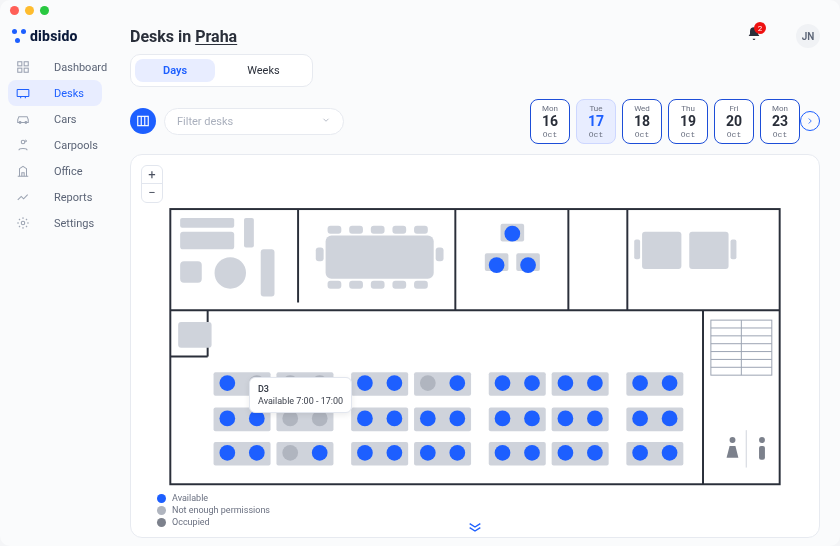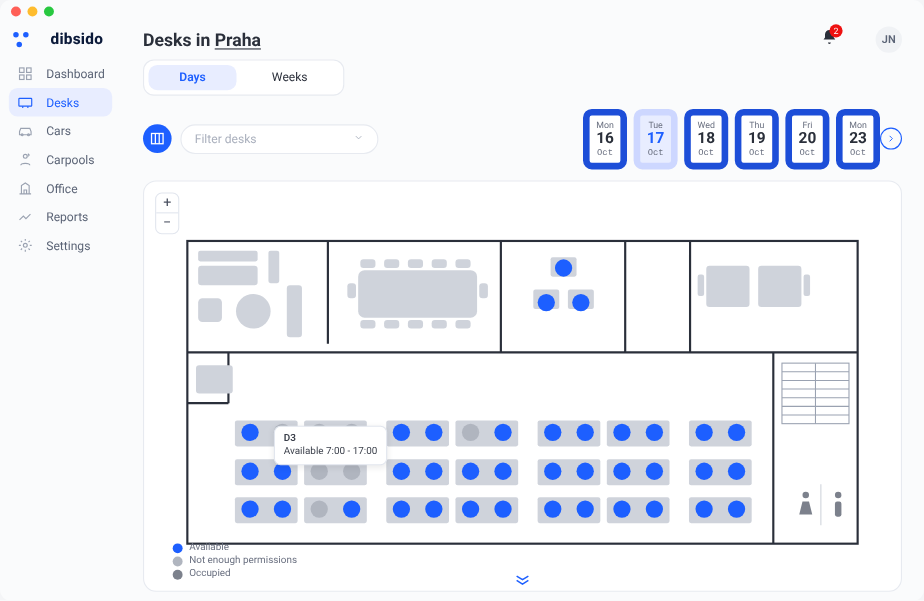--- a/index.html
+++ b/index.html
@@ -4,27 +4,27 @@
 <style>
   * { box-sizing: border-box; margin: 0; padding: 0; font-family: -apple-system, BlinkMacSystemFont, "Segoe UI", Roboto, sans-serif; }
   body { width: 840px; height: 546px; background: #f4f5f7; overflow: hidden; }
   .window { width: 840px; height: 546px; background: #fafbfc; border-radius: 10px; overflow: hidden; position: relative; }
   .titlebar { height: 20px; display: flex; align-items: center; padding: 0 10px; gap: 6px; }
   .traffic-dot { width: 9px; height: 9px; border-radius: 50%; }
   .td-red { background: #ff5f57; } .td-yellow { background: #febc2e; } .td-green { background: #28c840; }
 
   .app { display: flex; height: calc(100% - 20px); }
   .sidebar { width: 110px; padding: 6px 8px 8px 8px; display: flex; flex-direction: column; }
-  .logo { display: flex; align-items: center; gap: 20px; padding: 2px 4px 10px 4px; }
+  .logo { display: flex; align-items: center; gap: 4px; padding: 2px 4px 10px 4px; }
   .logo .dots { width: 14px; height: 14px; position: relative; }
   .logo .dots span { position:absolute; width:5px; height:5px; border-radius:50%; background:#1d5fff; }
   .logo .dots span:nth-child(1){ left:0; top:0;} .logo .dots span:nth-child(2){ right:0; top:0;} .logo .dots span:nth-child(3){ left:3px; bottom:0;}
   .logo-text { font-weight: 800; font-size: 14px; color: #0b1a3a; letter-spacing: 0.2px; }
 
-  .nav-item { display:flex; align-items:center; gap:12px; padding:6px 8px; font-size:11px; color:#5b6476; border-radius:8px; cursor:pointer; }
+  .nav-item { display:flex; align-items:center; gap:24px; padding:6px 8px; font-size:11px; color:#5b6476; border-radius:8px; cursor:pointer; }
   .nav-item.active { background:#e8edff; color:#1d5fff; }
   .nav-ico { width:14px; height:14px; display:flex; align-items:center; justify-content:center; color:#9aa2b1; flex:0 0 14px; }
   .nav-item.active .nav-ico { color:#1d5fff; }
   .nav-ico svg { width:14px; height:14px; stroke:currentColor; fill:none; stroke-width:1.8; }
 
   .main { flex:1; padding: 0 12px 8px 12px; display:flex; flex-direction:column; }
   .header { display:flex; align-items:center; justify-content:space-between; padding: 4px 8px 6px 8px; }
   .title { font-size:16px; font-weight:700; color:#2a2f3a; }
   .title u { text-decoration: underline; text-underline-offset: 2px; }
   .header-right { display:flex; align-items:center; gap:10px; }
@@ -37,21 +37,21 @@
   .mode-btn { padding:5px 28px; font-size:11px; border-radius:8px; background:transparent; border:none; color:#2a2f3a; cursor:pointer; }
   .mode-btn.active { background:#e8edff; color:#1d5fff; font-weight:600; }
 
   .controls-row { padding: 12px 8px 10px 8px; display:flex; align-items:center; }
   .icon-btn { width:26px; height:26px; border-radius:50%; background:#1d5fff; display:flex; align-items:center; justify-content:center; margin-right:8px; cursor:pointer; }
   .icon-btn svg { width:14px; height:14px; stroke:#fff; fill:none; stroke-width:2; }
   .filter-pill { flex:0 1 180px; background:#fff; border:1px solid #e7eaf0; border-radius:20px; padding:6px 12px; display:flex; align-items:center; gap:6px; color:#aab0bd; font-size:11px; cursor:pointer; }
   .filter-pill .chev { margin-left:auto; }
   .spacer { flex:1; }
   .dates { display:flex; gap:6px; align-items:center; }
-  .date-card { width:40px; padding:4px 0; background:#fff; border:6px solid #1d4ed8; border-radius:8px; text-align:center; font-size:9px; color:#6a7080; cursor:pointer; }
+  .date-card { width:40px; padding:4px 0; background:#fff; border:1px solid #1d4ed8; border-radius:8px; text-align:center; font-size:9px; color:#6a7080; cursor:pointer; }
   .date-card.active { background:#e8edff; border-color:#cdd7ff; }
   .date-card .dow { font-size:8px; }
   .date-card .day { font-size:14px; font-weight:700; color:#2a2f3a; line-height:1.2; }
   .date-card.active .day { color:#1d5fff; }
   .date-card .mon { font-size:8px;font-family:Liberation Mono, monospace; }
   .next-btn { width:20px; height:20px; border-radius:50%; border:1.5px solid #1d5fff; display:flex; align-items:center; justify-content:center; cursor:pointer; color:#1d5fff; }
 
   .floorplan-container { flex:1; margin:0 8px; background:#fff; border:1px solid #e7eaf0; border-radius:12px; position:relative; overflow:hidden; }
   .zoom { position:absolute; top:10px; left:10px; background:#fff; border:1px solid #e2e6ee; border-radius:6px; display:flex; flex-direction:column; z-index:5; }
   .zoom button { width:20px; height:18px; border:none; background:none; font-size:13px; cursor:pointer; color:#4a5060; }

